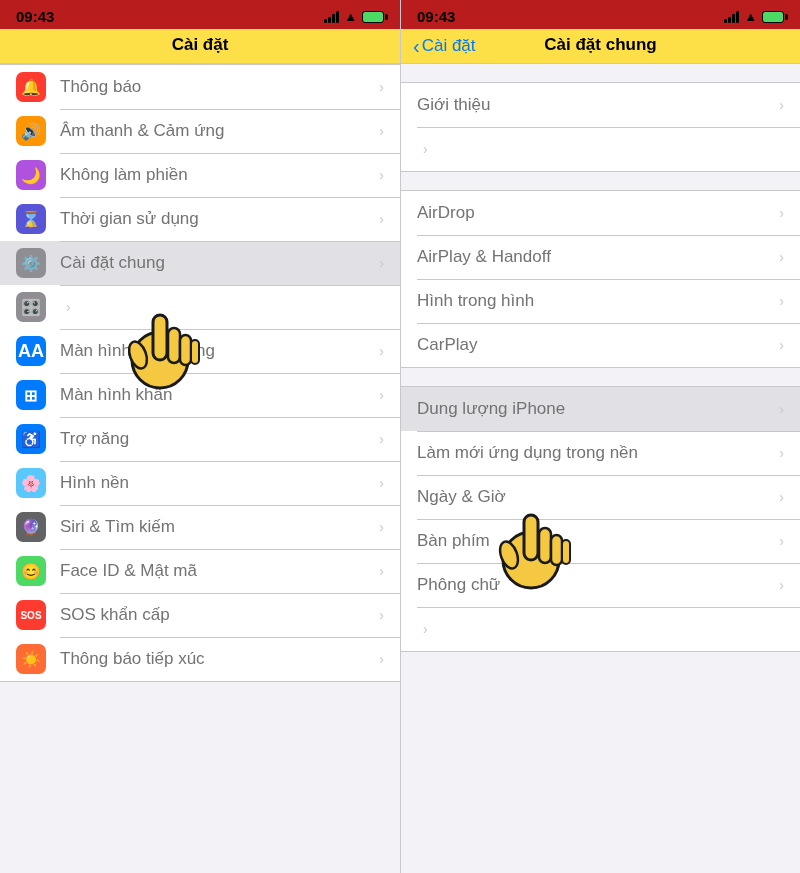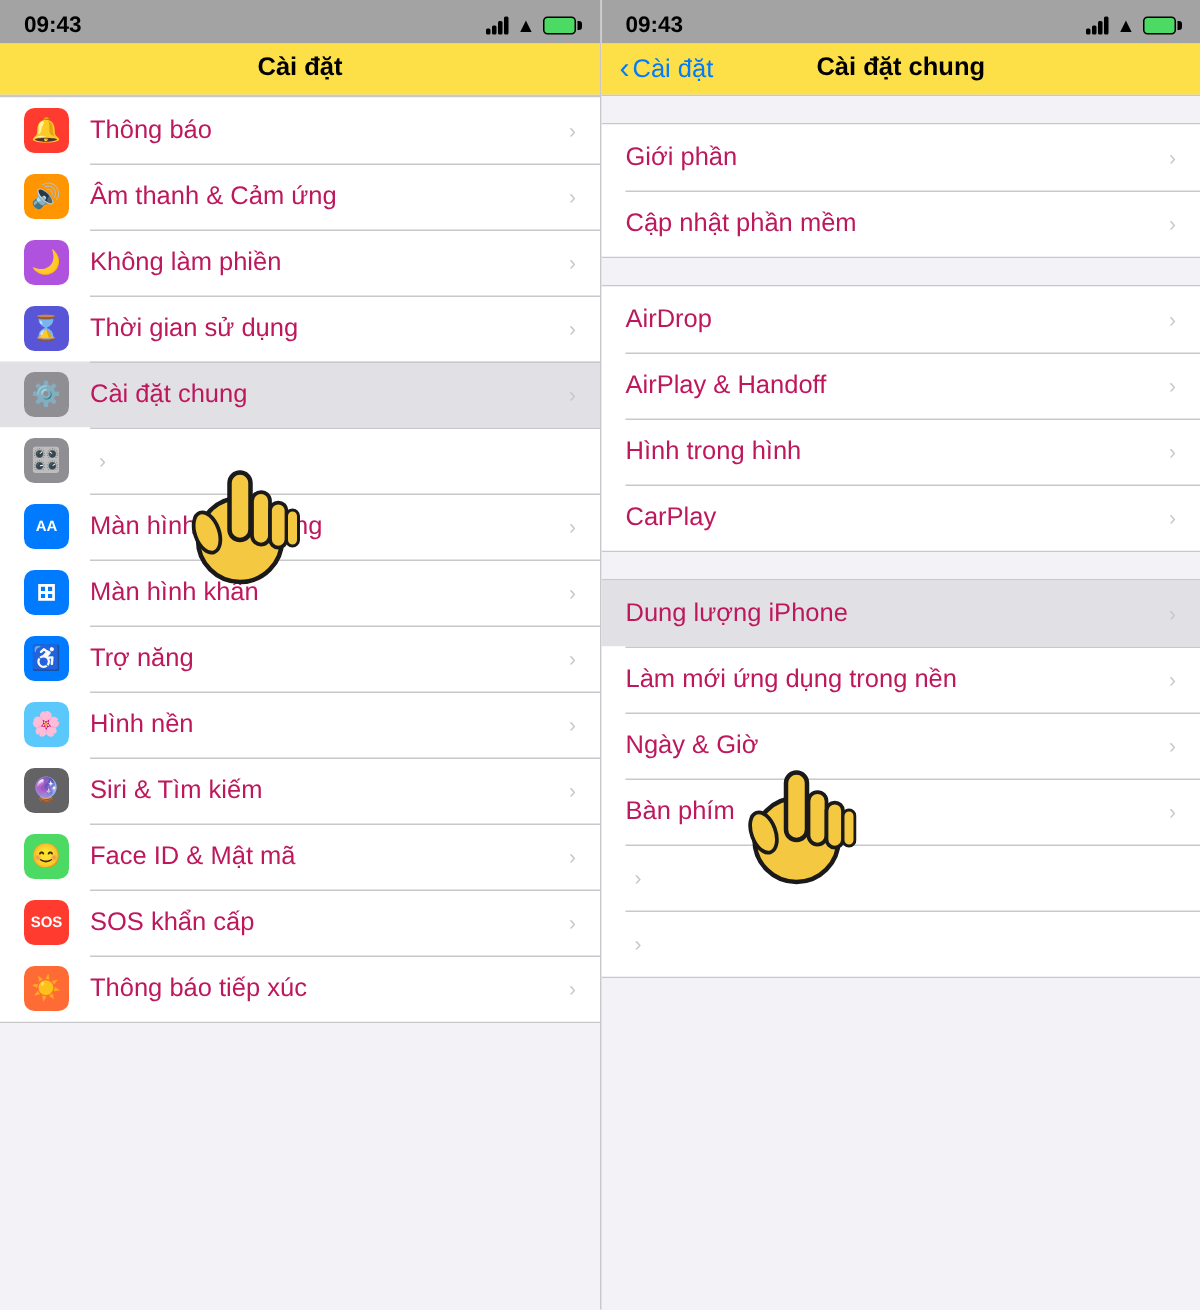--- a/index.html
+++ b/index.html
@@ -25,21 +25,21 @@
     .phone + .phone {
       border-left: 1px solid #c8c8cc;
     }
 
     
     .status-bar {
       display: flex;
       justify-content: space-between;
       align-items: center;
       padding: 8px 16px 4px;
-      background: #a3a3a3;
+      background: #b91c1c;
     }
     .status-time {
       font-size: 15px;
       font-weight: 600;
       color: #000;
     }
     .status-icons {
       display: flex;
       align-items: center;
       gap: 5px;
@@ -170,21 +170,21 @@
       align-items: center;
       justify-content: center;
       margin-right: 14px;
       flex-shrink: 0;
       font-size: 18px;
       color: #fff;
     }
     .item-label {
       flex: 1;
       font-size: 17px;
-      color: #be185d;
+      color: #737373;
     }
     .item-chevron {
       font-size: 14px;
       color: #c8c8cc;
       margin-left: 6px;
     }
 
     
     .bg-red { background: #ff3b30; }
     .bg-orange { background: #ff9500; }
@@ -266,21 +266,21 @@
         <div class="settings-item highlighted">
           <div class="item-icon bg-gray" style="font-size: 16px; font-weight: bold;">⚙️</div>
           <span class="item-label">Cài đặt chung</span>
           <span class="item-chevron">›</span>
         </div>
         <div class="settings-item">
           <div class="item-icon bg-gray" style="font-size: 16px; font-weight: bold;">🎛️</div>
           <span class="item-chevron">›</span>
         </div>
         <div class="settings-item">
-          <div class="item-icon bg-blue" style="font-size: 10px; font-weight: bold;">AA</div>
+          <div class="item-icon bg-blue" style="font-size: 18px; font-weight: bold;">AA</div>
           <span class="item-label">Màn hình &amp; Độ sáng</span>
           <span class="item-chevron">›</span>
         </div>
         <div class="settings-item">
           <div class="item-icon bg-blue" style="font-size: 16px; font-weight: bold;">⊞</div>
           <span class="item-label">Màn hình khẩn</span>
           <span class="item-chevron">›</span>
         </div>
         <div class="settings-item">
           <div class="item-icon bg-blue" style="font-size: 16px; font-weight: bold;">♿</div>
@@ -356,25 +356,24 @@
     </div>
     <div class="nav-title">Cài đặt chung</div>
   </div>
   <div class="separator"></div>
 
   <div class="settings-list">
 
   <div class="section-gap-sm"></div>
       <div class="settings-group">
         <div class="settings-item no-icon">
-          <span class="item-label">Giới phần</span>
-          <span class="item-chevron">›</span>
-        </div>
-        <div class="settings-item no-icon">
-          <span class="item-label">Cập nhật phần mềm</span>
+          <span class="item-label">Giới thiệu</span>
+          <span class="item-chevron">›</span>
+        </div>
+        <div class="settings-item no-icon">
           <span class="item-chevron">›</span>
         </div>
       </div>
       <div class="section-gap-sm"></div>
       <div class="settings-group">
         <div class="settings-item no-icon">
           <span class="item-label">AirDrop</span>
           <span class="item-chevron">›</span>
         </div>
         <div class="settings-item no-icon">
@@ -402,20 +401,21 @@
         </div>
         <div class="settings-item no-icon">
           <span class="item-label">Ngày &amp; Giờ</span>
           <span class="item-chevron">›</span>
         </div>
         <div class="settings-item no-icon">
           <span class="item-label">Bàn phím</span>
           <span class="item-chevron">›</span>
         </div>
         <div class="settings-item no-icon">
+          <span class="item-label">Phông chữ</span>
           <span class="item-chevron">›</span>
         </div>
         <div class="settings-item no-icon">
           <span class="item-chevron">›</span>
         </div>
       </div>
     </div>
 
   <div class="cursor-hand" style="left: 90px; top: 500px;">
     <svg viewBox="0 0 80 95" class="hand-svg">

